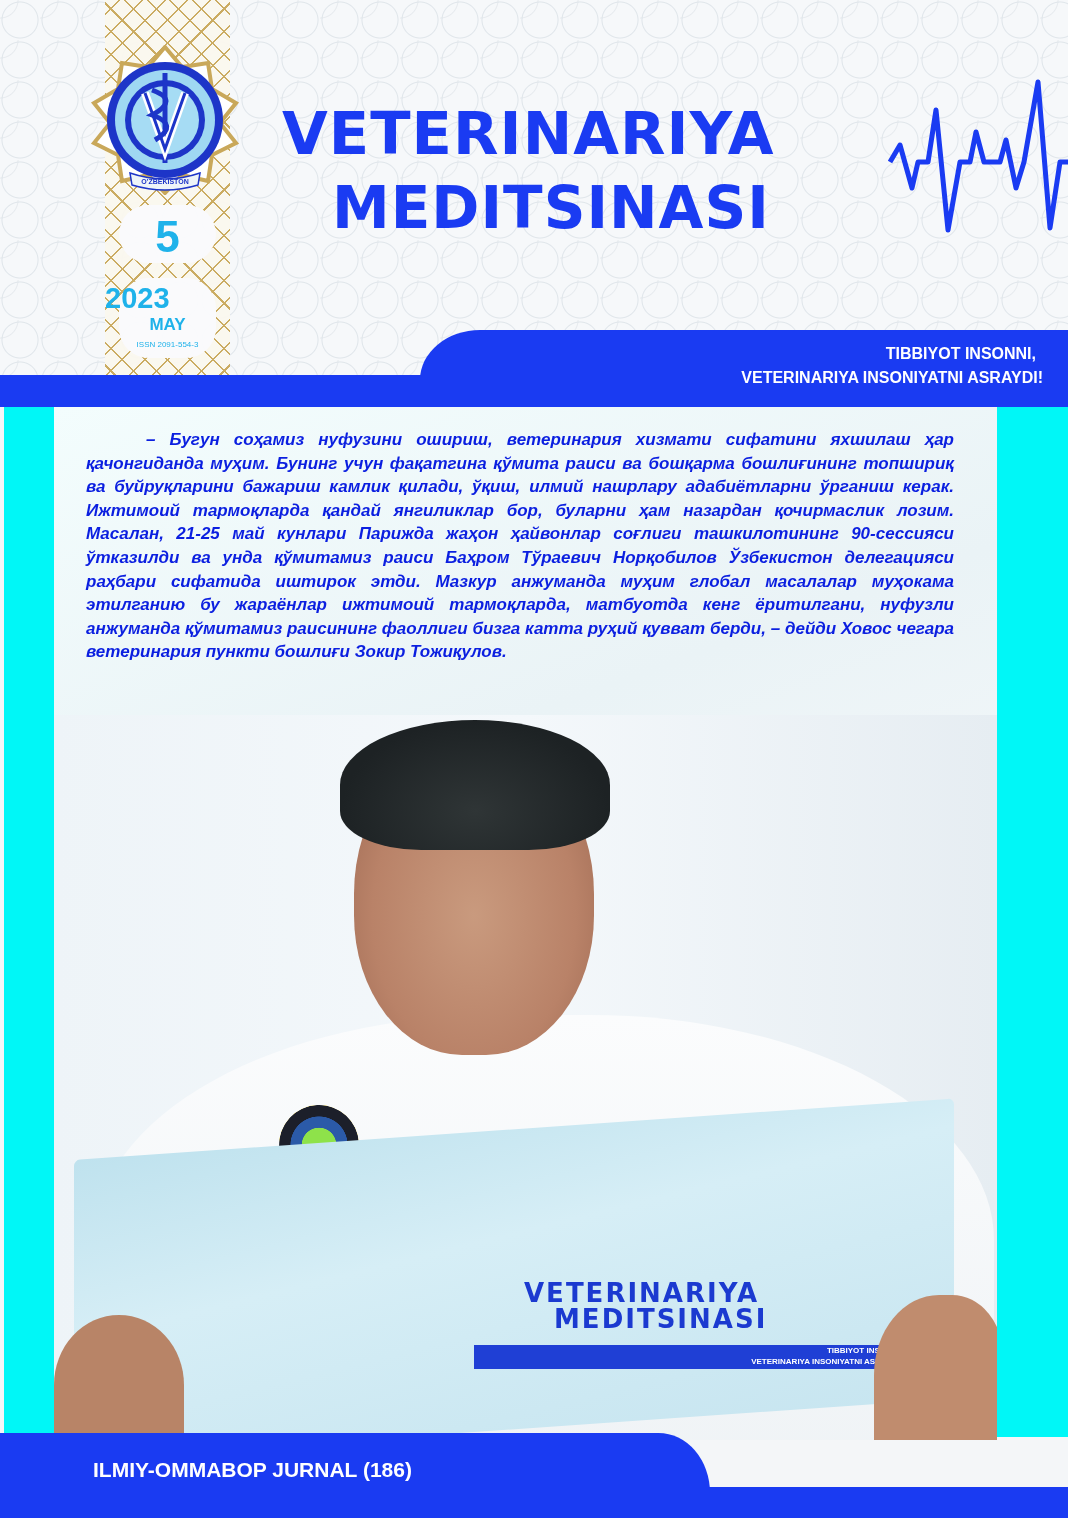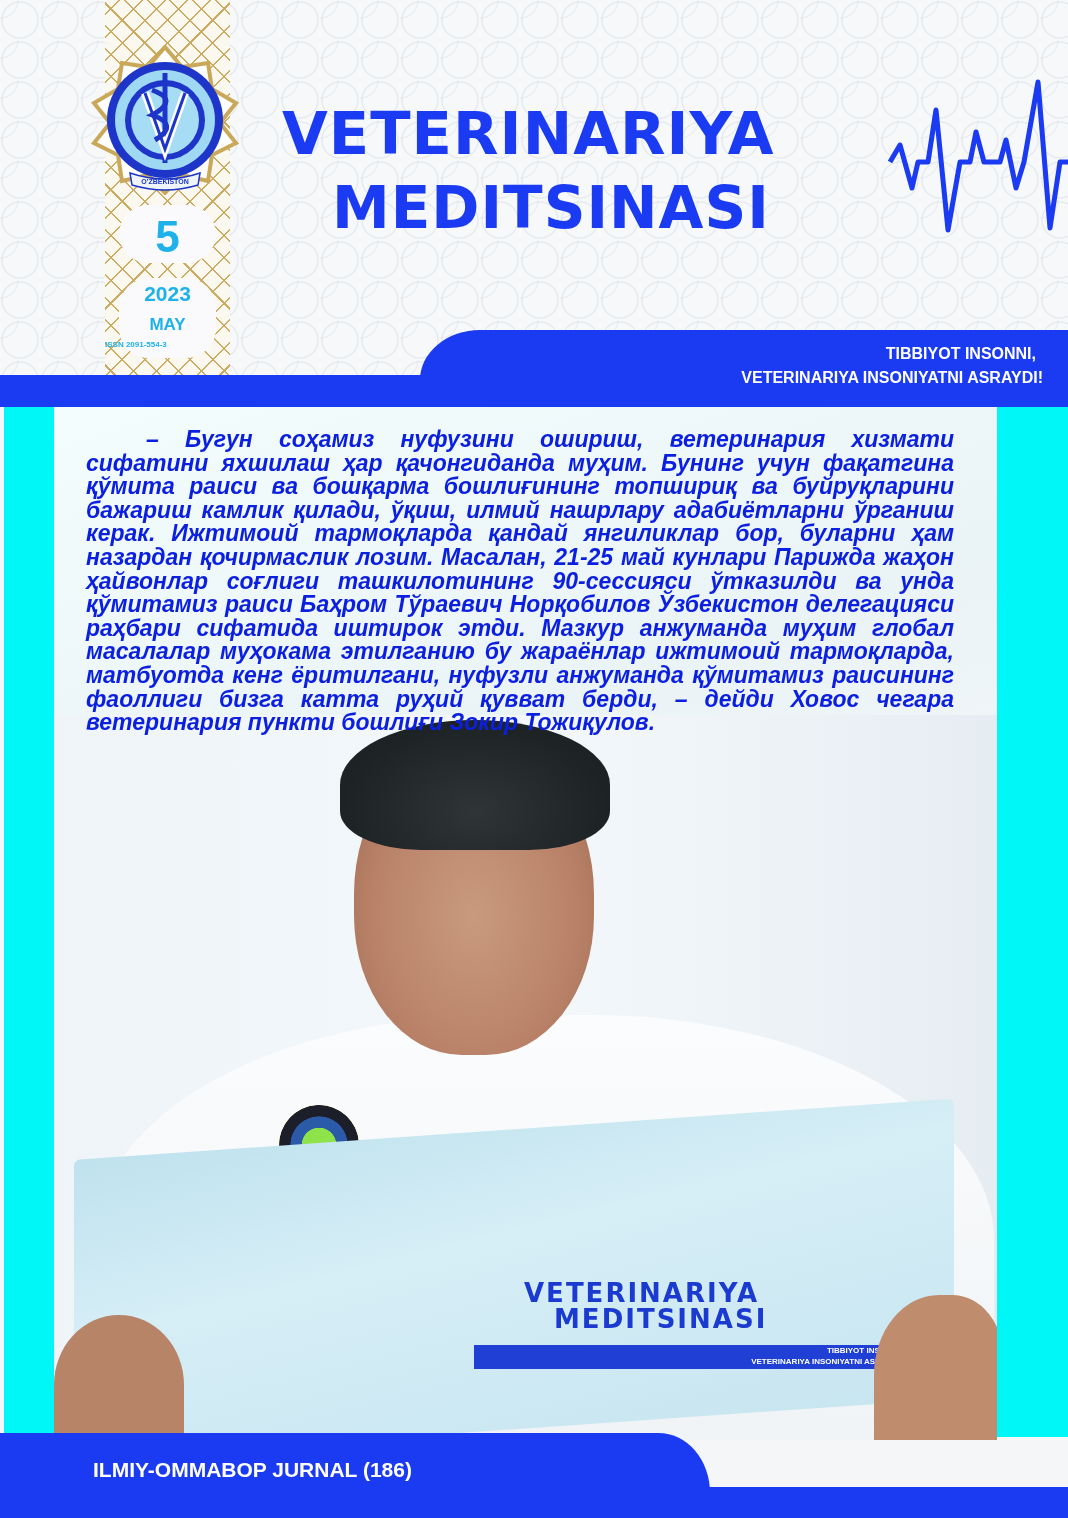--- a/index.html
+++ b/index.html
@@ -16,40 +16,40 @@
   .gold-strip { position: absolute; left: 105px; top: 0; width: 125px; height: 400px;
     background-color: #fbf8ef;
     background-image:
       repeating-linear-gradient(45deg, transparent 0 8px, #c9a85a 8px 9.5px, transparent 9.5px 16px),
       repeating-linear-gradient(-45deg, transparent 0 8px, #c9a85a 8px 9.5px, transparent 9.5px 16px);
     opacity: 0.95; }
   .gold-strip .cut { position: absolute; left: 14px; width: 97px; background: #fbfbfd; border-radius: 48px; }
 
   .emblem { position: absolute; left: 90px; top: 45px; width: 150px; height: 150px; }
   .issue-number { position: absolute; left: 105px; top: 212px; width: 125px; text-align: center; color: #1fb2ea; font-weight: 700; font-size: 44px; }
-  .issue-year { position: absolute; left: 105px; top: 282px; width: 125px; text-align: center; color: #1fb2ea; font-weight: 700; font-size: 21px; }
+  .issue-year { position: absolute; left: 105px; top: 282px; width: 125px; text-align: left; color: #1fb2ea; font-weight: 700; font-size: 29px; }
   .issue-month { position: absolute; left: 105px; top: 315px; width: 125px; text-align: center; color: #1fb2ea; font-weight: 700; font-size: 17px; }
-  .issn { position: absolute; left: 105px; top: 340px; width: 125px; text-align: left; color: #1fb2ea; font-weight: 700; font-size: 8px; }
+  .issn { position: absolute; left: 105px; top: 340px; width: 125px; text-align: center; color: #1fb2ea; font-weight: 400; font-size: 8px; }
 
   .title-line1 { position: absolute; left: 282px; top: 100px; color: #1a3bf2; font-weight: 900; font-size: 58px; letter-spacing: 1px; transform: scaleX(1.02); transform-origin: left; font-family: "DejaVu Sans", sans-serif; }
   .title-line2 { position: absolute; left: 332px; top: 174px; color: #1a3bf2; font-weight: 900; font-size: 58px; letter-spacing: 1px; font-family: "DejaVu Sans", sans-serif; }
   .ecg { position: absolute; left: 300px; top: 70px; width: 768px; height: 180px; }
 
   
   .banner { position: absolute; left: 0; top: 375px; width: 1068px; height: 32px; background: #1a3bf2; }
   .banner-tab { position: absolute; left: 420px; top: 330px; width: 648px; height: 60px; background: #1a3bf2; border-top-left-radius: 60px 50px; }
   .motto1 { position: absolute; right: 32px; top: 345px; color: #fff; font-weight: 700; font-size: 16px; text-align: right; }
   .motto2 { position: absolute; right: 25px; top: 369px; color: #fff; font-weight: 700; font-size: 16px; text-align: right; }
 
   
   .cyan-left { position: absolute; left: 4px; top: 407px; width: 50px; height: 1030px; background: #00f7f7; }
   .cyan-right { position: absolute; left: 997px; top: 407px; width: 71px; height: 1030px; background: #00f7f7; }
   .panel { position: absolute; left: 54px; top: 407px; width: 943px; height: 1030px; background: linear-gradient(160deg, #f3fdfd 0%, #eaf3f6 35%, #f3f7f9 60%, #dfe7ee 100%); overflow: hidden; }
 
-  .body-text { position: absolute; left: 86px; top: 428px; width: 868px; color: #0b1fe0; font-style: italic; font-weight: 700; font-size: 23px; line-height: 23.6px; text-align: justify; font-family: "Liberation Sans", sans-serif; }
+  .body-text { position: absolute; left: 86px; top: 428px; width: 868px; color: #0b1fe0; font-style: italic; font-weight: 700; font-size: 17px; line-height: 23.6px; text-align: justify; font-family: "Liberation Sans", sans-serif; }
   .body-text p { margin: 0; text-indent: 60px; }
 
   
   .photo { position: absolute; left: 54px; top: 715px; width: 943px; height: 725px; overflow: hidden; }
   .wall { position: absolute; inset: 0; background: linear-gradient(90deg, #eef4f8 0%, #f4f8fb 50%, #e6edf2 100%); }
   .head { position: absolute; left: 300px; top: 30px; width: 240px; height: 310px; border-radius: 48% 48% 45% 45%; background: radial-gradient(ellipse at 50% 55%, #c99a7e 0%, #b98268 60%, #9a6650 100%); }
   .hair { position: absolute; left: 286px; top: 5px; width: 270px; height: 130px; border-radius: 50% 50% 30% 30%; background: radial-gradient(ellipse at 50% 70%, #2f3536 0%, #1d2224 70%); }
   .shirt { position: absolute; left: 40px; top: 300px; width: 900px; height: 500px; border-radius: 45% 45% 0 0; background: linear-gradient(180deg, #fbfcfd 0%, #eef2f5 100%); }
   .patch { position: absolute; left: 225px; top: 390px; width: 80px; height: 80px; border-radius: 50%; background: radial-gradient(circle, #8ee24a 0 30%, #2b5aa8 31% 50%, #1c1f2a 51% 70%, #e0c230 71% 80%, #1c1f2a 81%); transform: rotate(-25deg); }
   .badge { position: absolute; left: 618px; top: 459px; width: 126px; height: 40px; background: #15172a; border: 2px solid #d6c235; color: #e6dc6a; font-family: "Liberation Serif", serif; font-size: 9.5px; text-align: center; line-height: 15px; }

